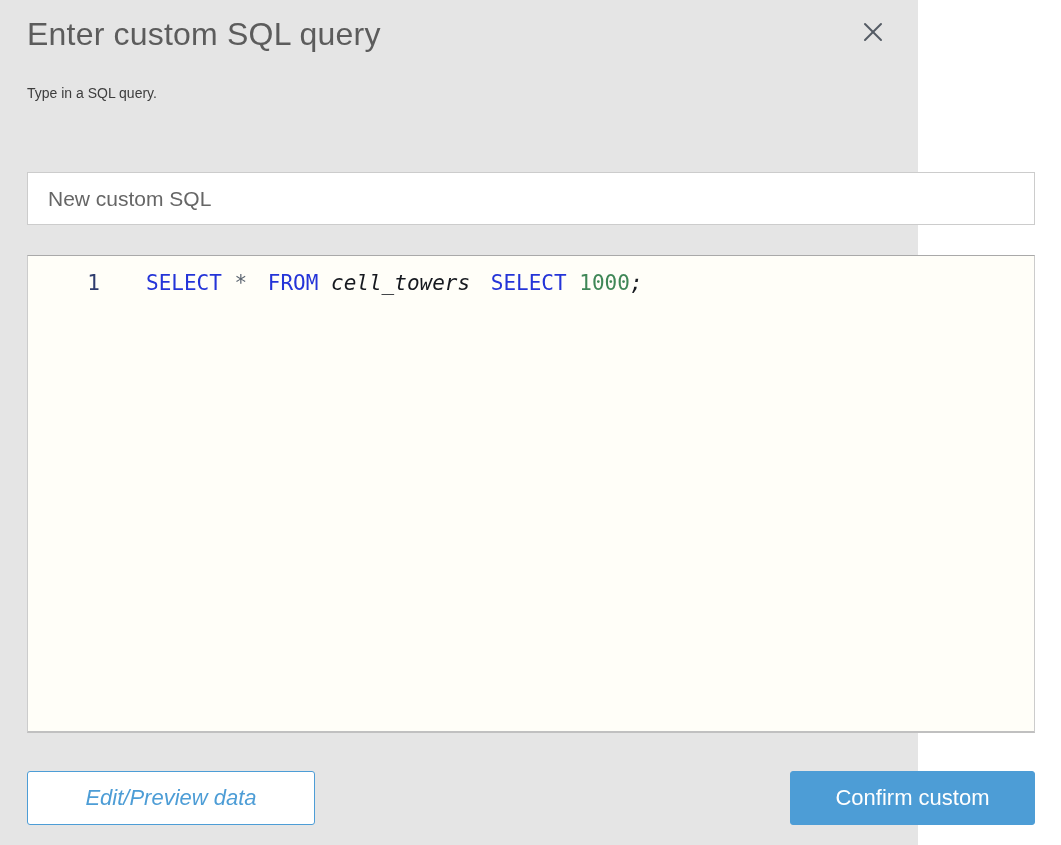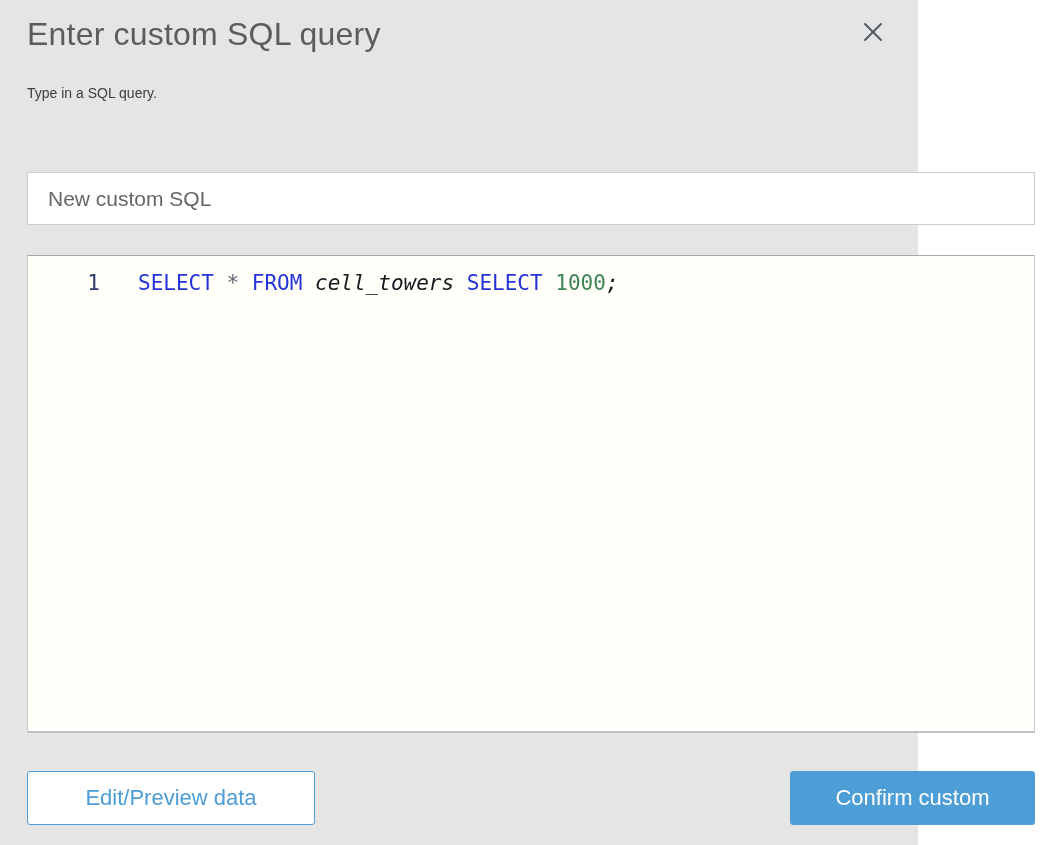--- a/index.html
+++ b/index.html
@@ -73,40 +73,41 @@
     text-align: right;
     color: #2f3c6e;
     flex: none;
     user-select: none;
   }
   .line-code {
     padding-left: 38px;
     white-space: pre;
     color: #16191f;
   }
-  .tok-keyword  { color: #2434d8; }
+  .tok-keyword  { color: #2434d8; margin-left: 8px; }
   .tok-operator { color: #5b6470; }
   .tok-number   { color: #3f8757; }
   .tok-plain    { color: #16191f; font-style: italic; }
   .btn {
     position: absolute;
     top: 771px;
     height: 54px;
     border-radius: 3px;
     font-family: "Liberation Sans", sans-serif;
     font-size: 22px;
     cursor: pointer;
     display: flex; align-items: center; justify-content: center;
   }
   .btn-secondary {
     left: 27px;
     width: 288px;
     background: #ffffff;
     border: 1px solid #4d9dd6;
     color: #4d9dd6;
+    font-style: italic;
   }
   .btn-primary {
     left: 790px;
     width: 245px;
     background: #4d9dd6;
     border: 1px solid #4d9dd6;
     color: #ffffff;
   }
 </style>
 </head>

